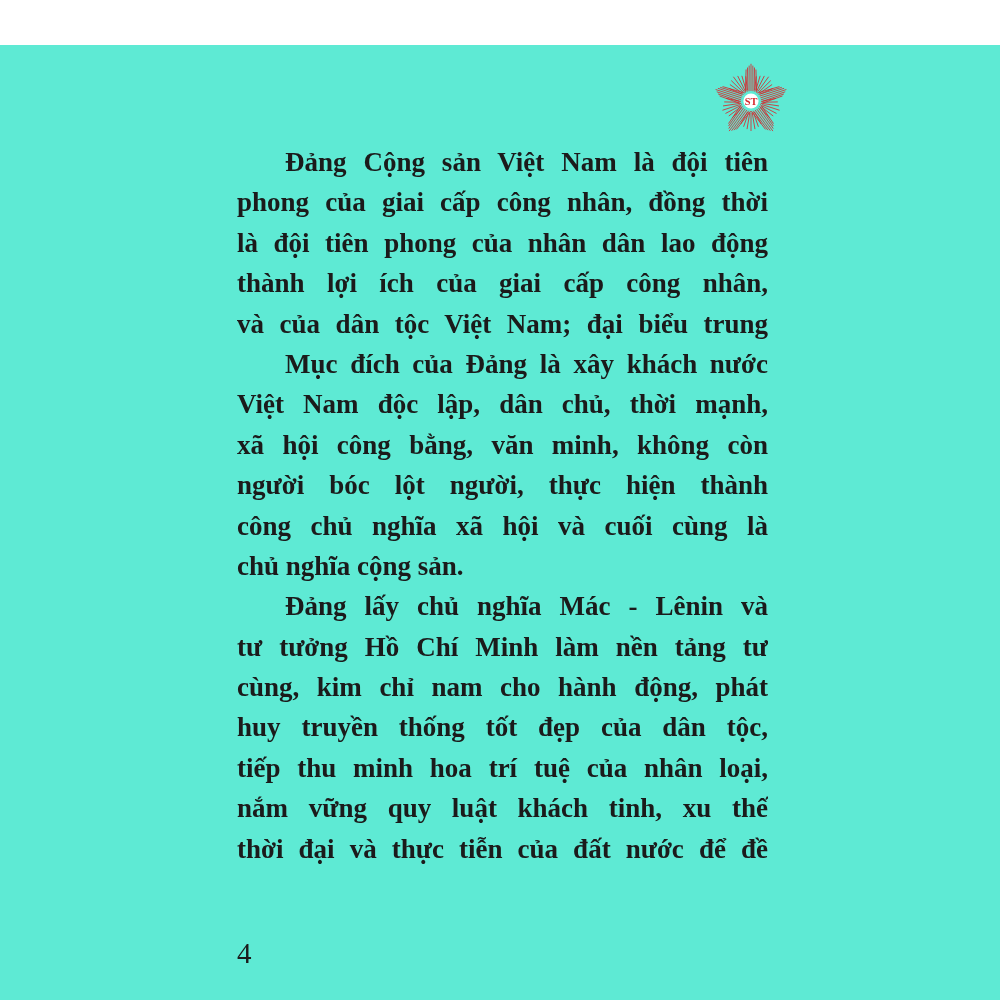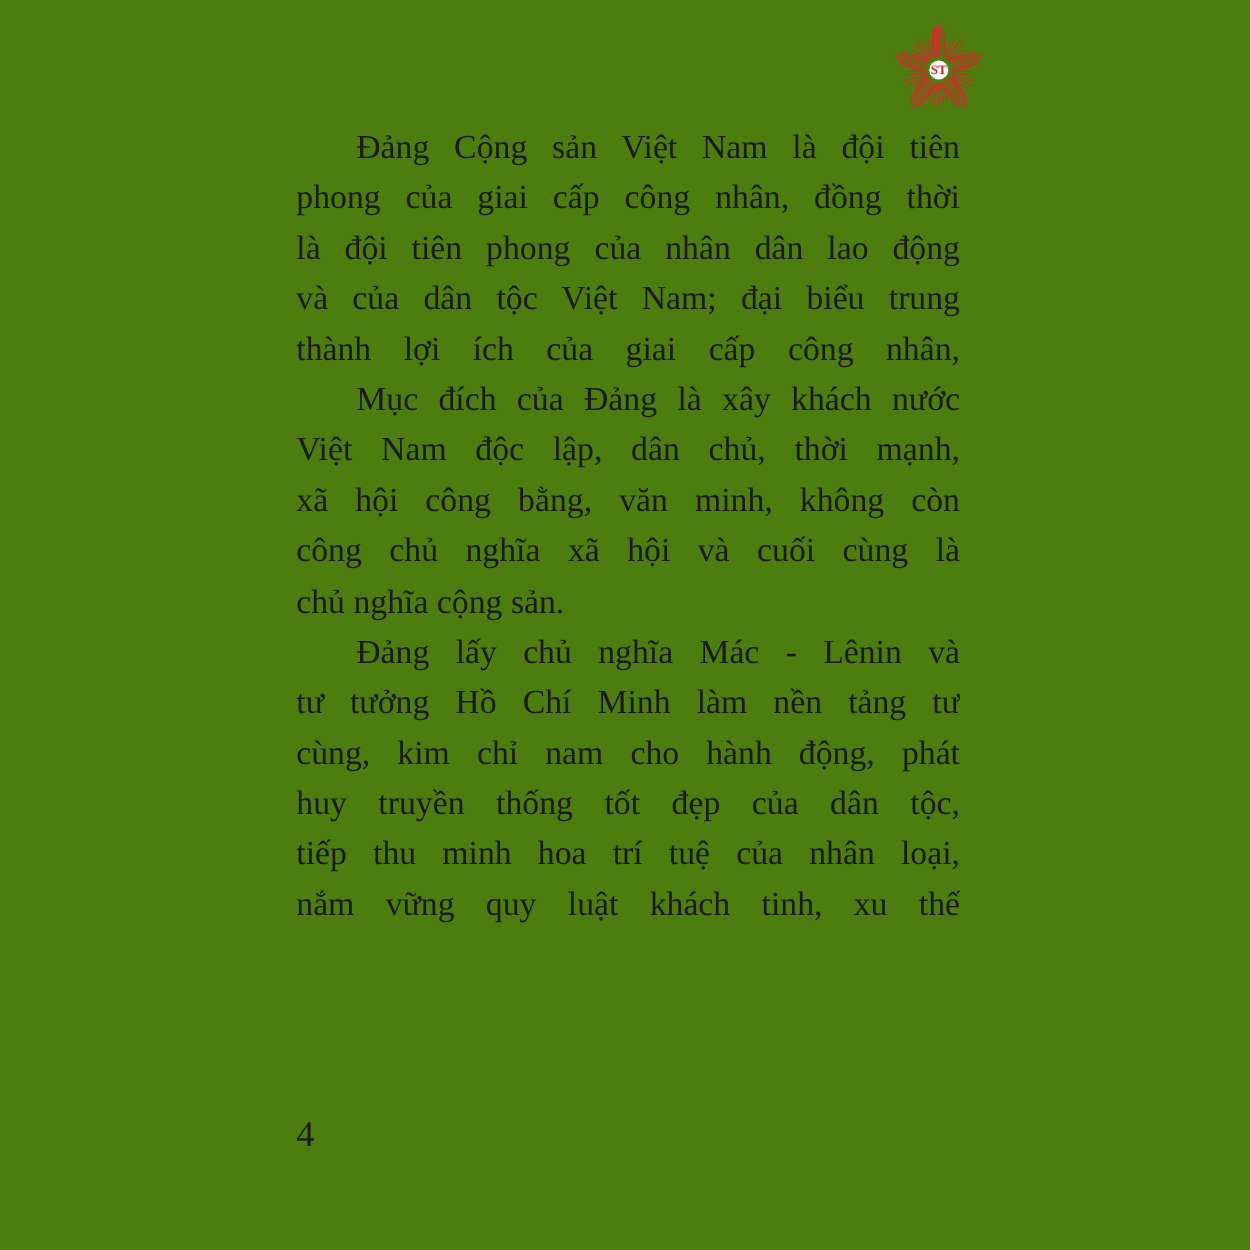--- a/index.html
+++ b/index.html
@@ -4,21 +4,21 @@
 <style>
   html, body { margin: 0; padding: 0; }
   body {
     width: 1000px; height: 1000px;
     background: #ffffff;
     font-family: "Liberation Serif", serif;
     position: relative;
     overflow: hidden;
   }
   .page {
-    position: absolute; inset: 0; background: #4d7c0f;
+    position: absolute; inset: 0; background: #5eead4; margin-top: 45px;
   }
   .logo {
     position: absolute; left: 711px; top: 16px;
     width: 80px; height: 80px;
   }
   .logo svg { width: 100%; height: 100%; display: block; }
   .logo text {
     font-family: "Liberation Serif", serif;
     font-size: 13px; font-weight: bold;
     text-anchor: middle;
@@ -28,20 +28,21 @@
     color: #1b1b1b;
     font-size: 27px;
     line-height: 40.4px;
   }
   .para { margin: 0; }
   .line {
     text-align: justify;
     text-align-last: justify;
     height: 40.4px;
     overflow: hidden;
+    font-weight: bold;
   }
   .line.indent { text-indent: 48px; }
   .line.end { text-align-last: left; }
   .page-number {
     position: absolute; left: 237px; top: 892px;
     color: #1b1b1b; font-size: 29px;
   }
 </style>
 </head>
 <body>
@@ -126,38 +127,40 @@
       <text x="50" y="54.5" fill="#d5282d">ST</text>
     </svg>
   </div>
 
   <div class="text-block">
 
     <div class="para">
       <div class="line indent">Đảng Cộng sản Việt Nam là đội tiên</div>
       <div class="line">phong của giai cấp công nhân, đồng thời</div>
       <div class="line">là đội tiên phong của nhân dân lao động</div>
+      <div class="line">thành lợi ích của giai cấp công nhân,</div>
       <div class="line">và của dân tộc Việt Nam; đại biểu trung</div>
-      <div class="line">thành lợi ích của giai cấp công nhân,</div>
     </div>
 
     <div class="para">
       <div class="line indent">Mục đích của Đảng là xây khách nước</div>
       <div class="line">Việt Nam độc lập, dân chủ, thời mạnh,</div>
       <div class="line">xã hội công bằng, văn minh, không còn</div>
+      <div class="line">người bóc lột người, thực hiện thành</div>
       <div class="line">công chủ nghĩa xã hội và cuối cùng là</div>
       <div class="line end">chủ nghĩa cộng sản.</div>
     </div>
 
     <div class="para">
       <div class="line indent">Đảng lấy chủ nghĩa Mác - Lênin và</div>
       <div class="line">tư tưởng Hồ Chí Minh làm nền tảng tư</div>
       <div class="line">cùng, kim chỉ nam cho hành động, phát</div>
       <div class="line">huy truyền thống tốt đẹp của dân tộc,</div>
       <div class="line">tiếp thu minh hoa trí tuệ của nhân loại,</div>
       <div class="line">nắm vững quy luật khách tinh, xu thế</div>
+      <div class="line">thời đại và thực tiễn của đất nước để đề</div>
     </div>
 
   </div>
 
   <div class="page-number">4</div>
 
 </div>
 
 </body></html>

